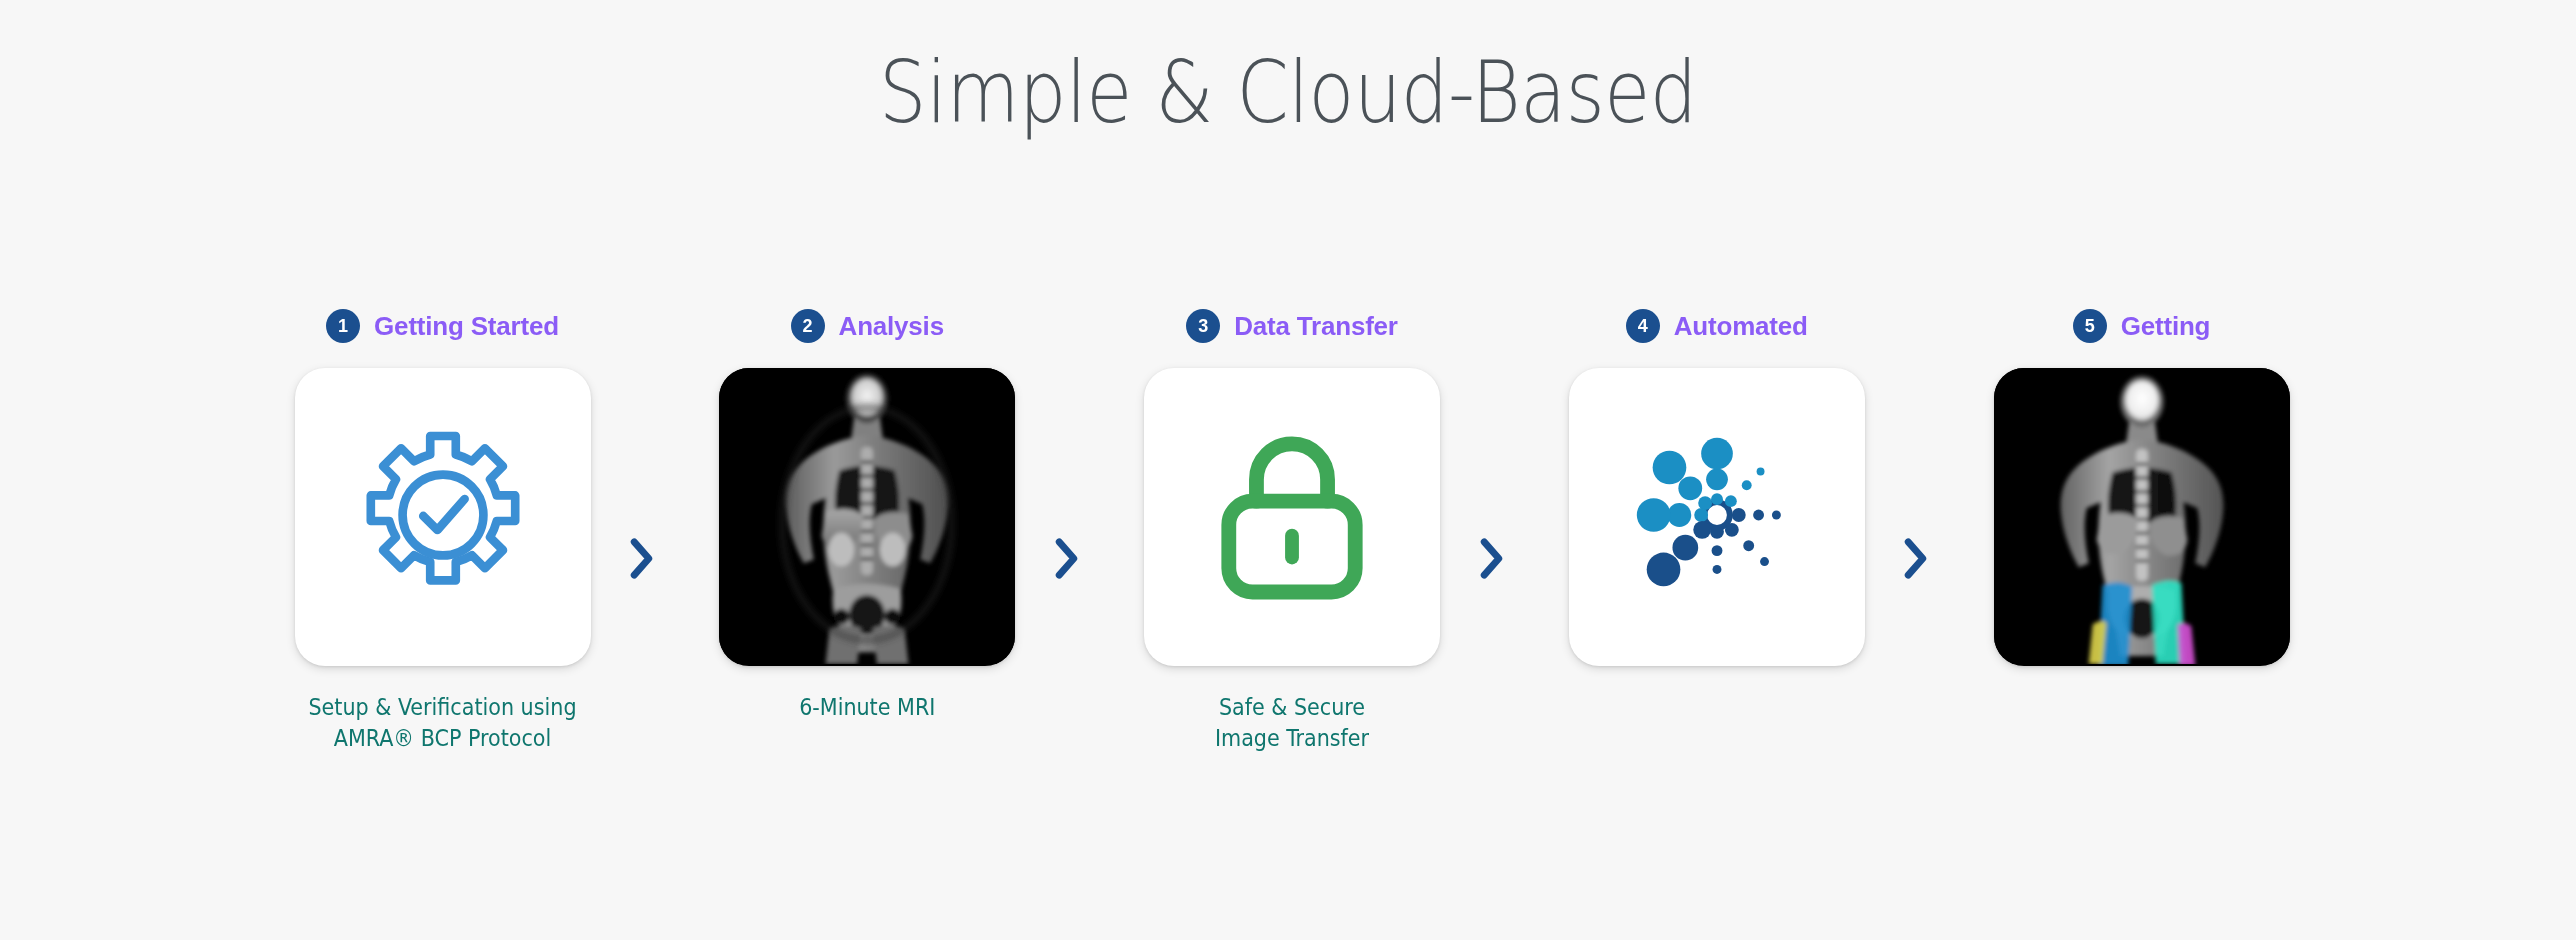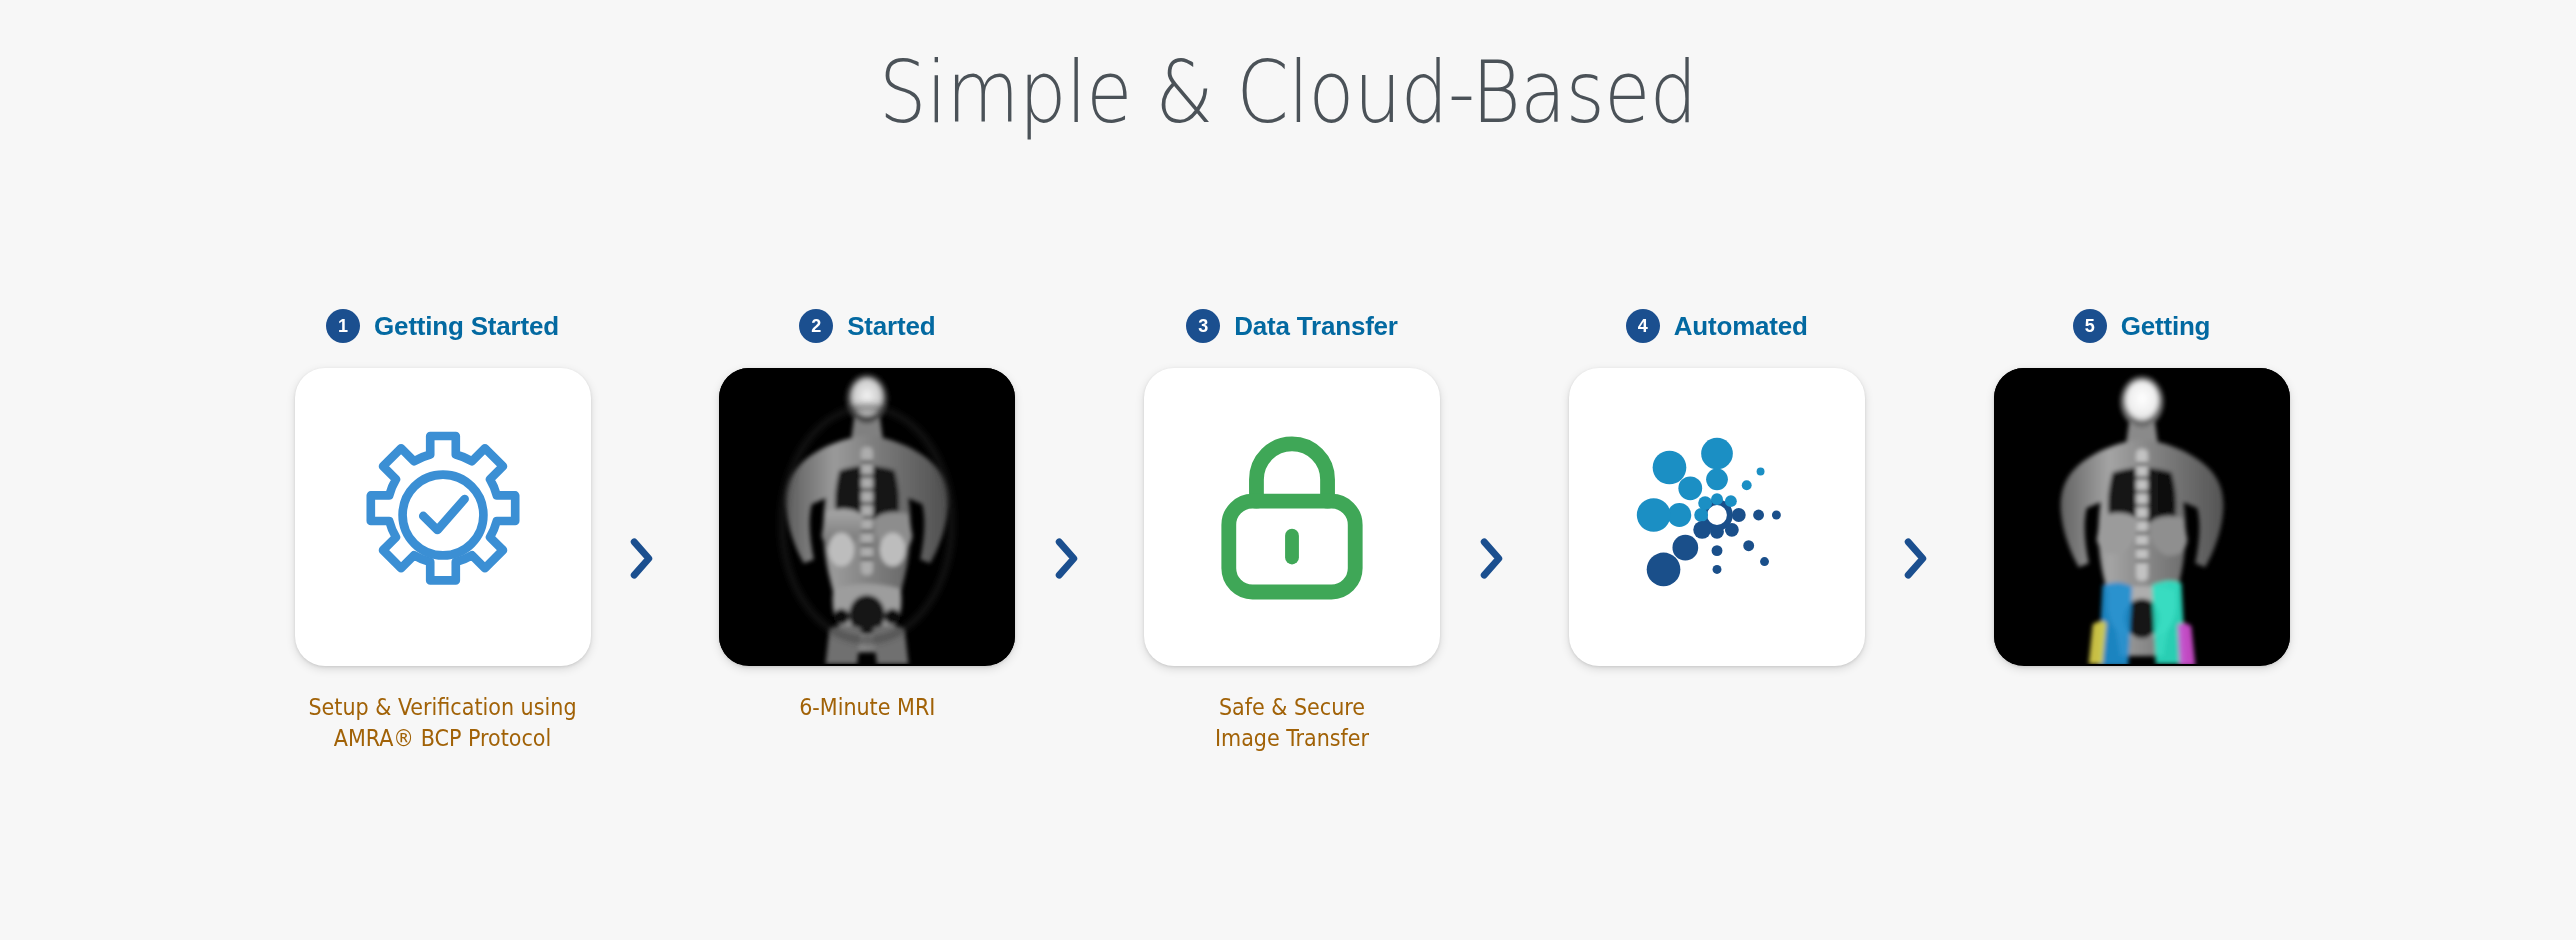--- a/index.html
+++ b/index.html
@@ -71,21 +71,21 @@
     font-weight: bold;
     display: flex;
     align-items: center;
     justify-content: center;
     line-height: 1;
     flex: none;
   }
   .step-label {
     font-size: 26px;
     font-weight: bold;
-    color: #0369a1;
+    color: #8b5cf6;
     white-space: nowrap;
     letter-spacing: -0.2px;
   }
   .card {
     margin-top: 22px;
     width: 296px;
     height: 298px;
     border-radius: 30px;
     box-shadow: 0 3px 10px rgba(0,0,0,0.13), 0 1px 3px rgba(0,0,0,0.10);
     overflow: hidden;
@@ -94,21 +94,21 @@
     align-items: center;
     justify-content: center;
   }
   .card.white { background: #ffffff; }
   .card.black { background: #000000; }
   .caption {
     margin-top: 26px;
     text-align: center;
     font-size: 23px;
     line-height: 31px;
-    color: #a16207;
+    color: #0f766e;
     font-family: "DejaVu Sans", sans-serif;
     font-stretch: condensed;
     white-space: pre-line;
   }
   .arrow {
     position: absolute;
     top: 225px;
     font-size: 0;
     line-height: 0;
     width: 40px;
@@ -149,21 +149,21 @@
       <div class="arrow" style="right:-22px;">
         <svg width="26" height="43" viewBox="0 0 26 44">
           <path d="M5 5 L20 22 L5 39" fill="none" stroke="#1b4f8f" stroke-width="7" stroke-linecap="round" stroke-linejoin="round"></path>
         </svg>
       </div>
     </div>
 
     <div class="step">
       <div class="step-header">
         <div class="badge">2</div>
-        <div class="step-label">Started</div>
+        <div class="step-label">Analysis</div>
       </div>
       <div class="card black">
         <span>
           <svg width="296" height="298" viewBox="0 0 300 302">
             <defs>
               <radialGradient id="brain2" cx="50%" cy="45%" r="60%">
                 <stop offset="0%" stop-color="#f2f2f2"></stop>
                 <stop offset="65%" stop-color="#cfcfcf"></stop>
                 <stop offset="100%" stop-color="#8f8f8f"></stop>
               </radialGradient>

